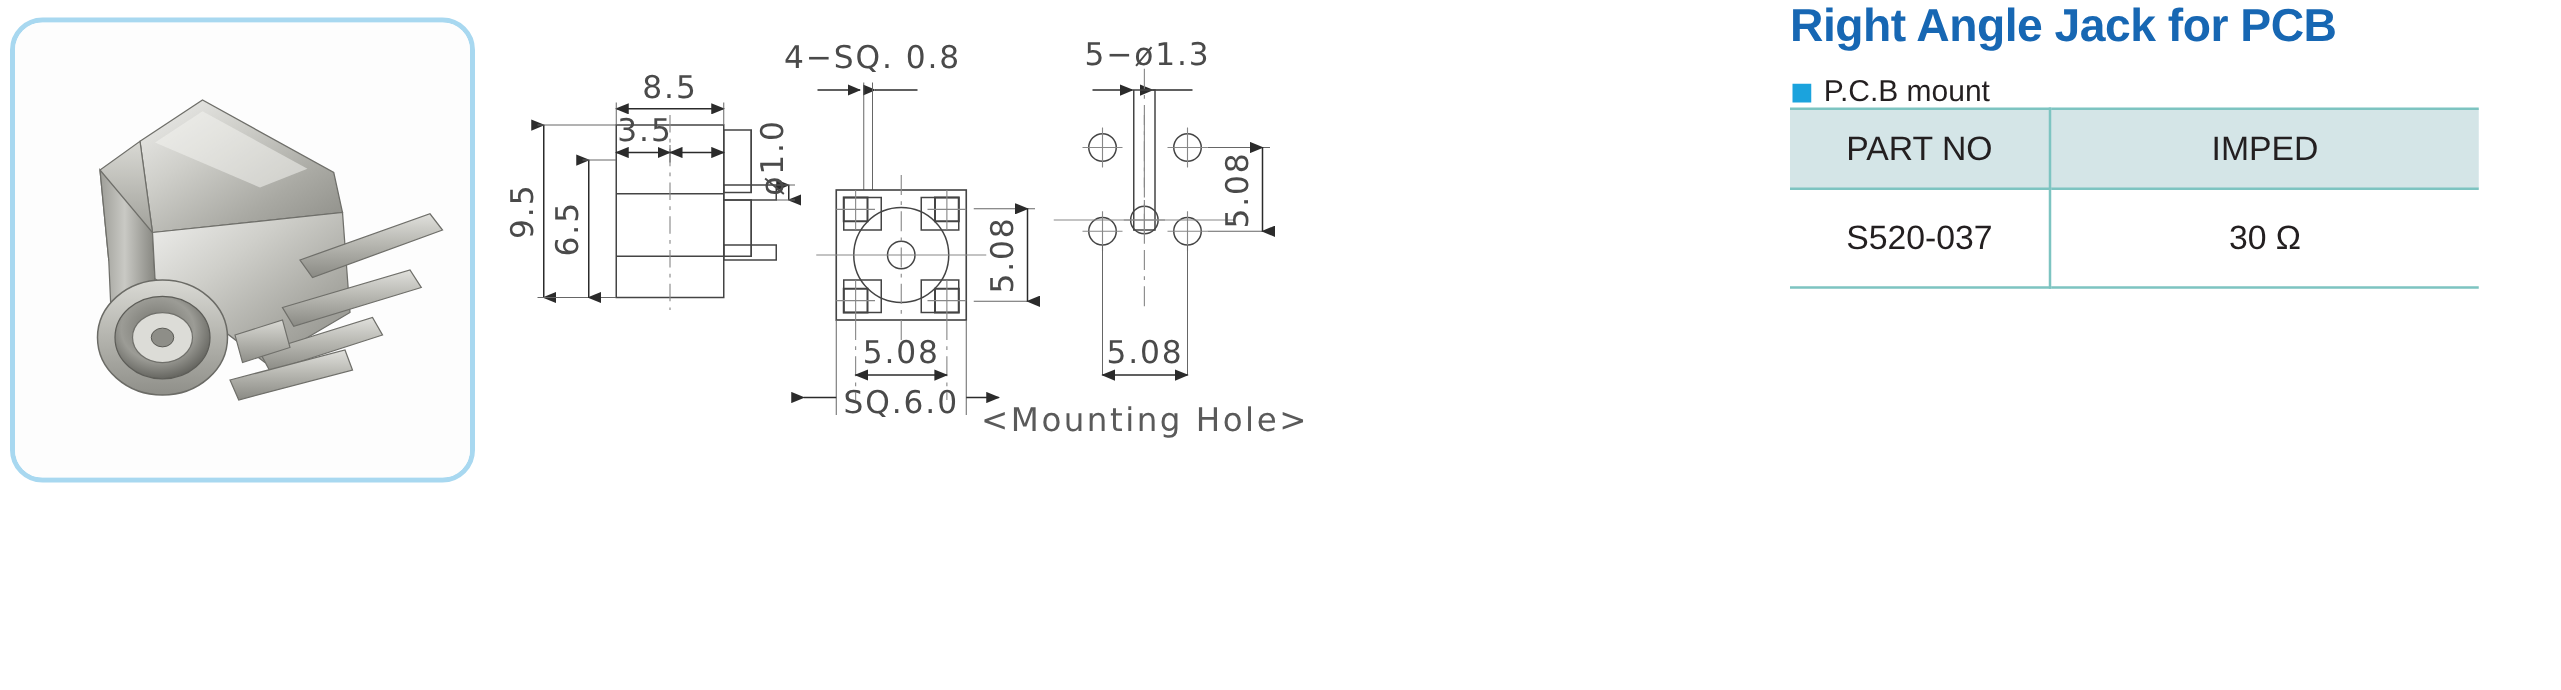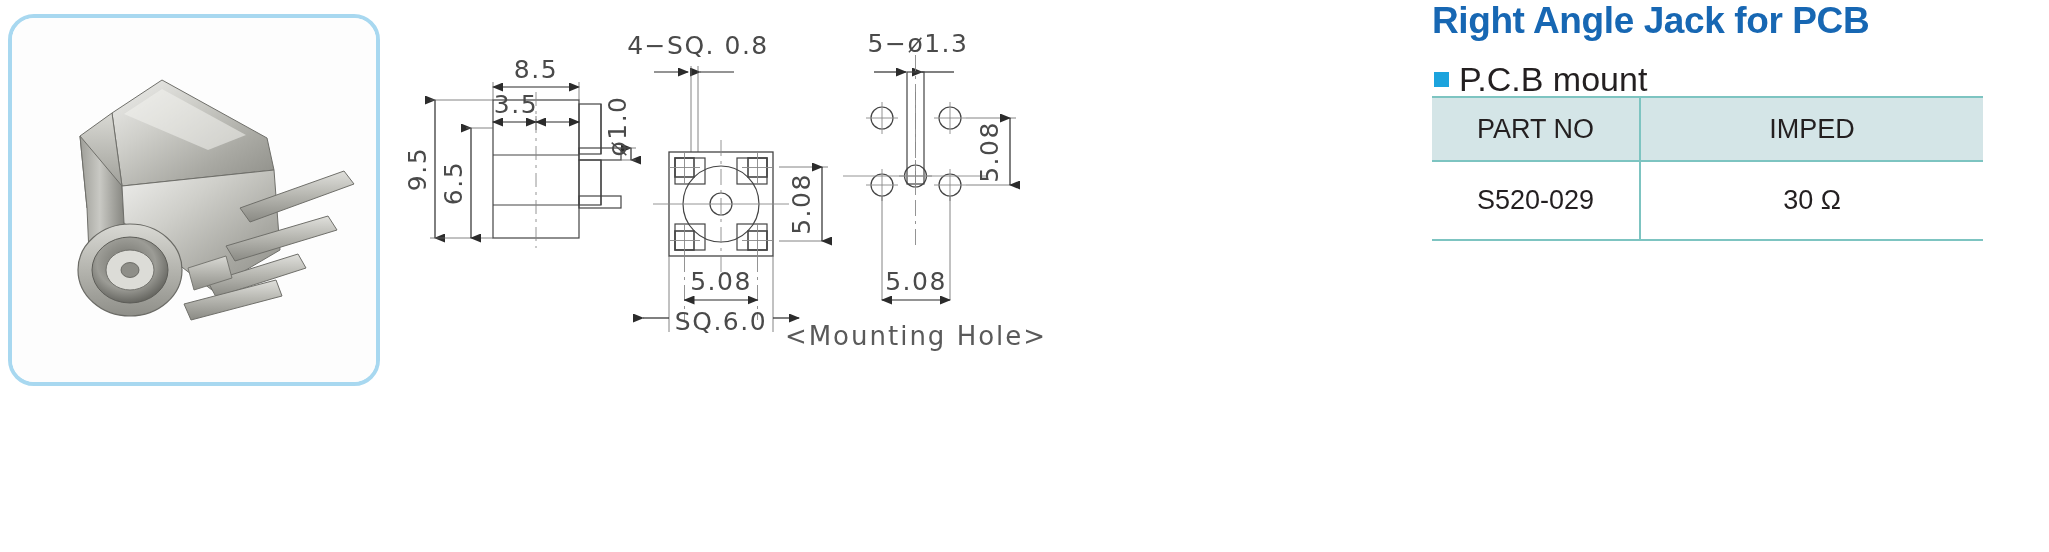--- a/index.html
+++ b/index.html
@@ -84,21 +84,21 @@
   }
   #bullet-square {
     width: 15px;
     height: 15px;
     background: #1ba3dd;
     flex: 0 0 auto;
     margin-right: 10px;
   }
   #bullet-label {
     font-family: "Liberation Sans", sans-serif;
-    font-size: 34px;
+    font-size: 24px;
     color: #231f20;
     line-height: 1;
   }
 
   
   #spec-table {
     width: 545px;
     border-collapse: collapse;
     table-layout: fixed;
   }
@@ -359,19 +359,19 @@
 
   <table id="spec-table">
     <thead>
       <tr>
         <th class="col-part" style="width:205px">PART NO</th>
         <th style="width:340px">IMPED</th>
       </tr>
     </thead>
     <tbody>
       <tr>
-        <td class="col-part">S520-029</td>
+        <td class="col-part">S520-037</td>
         <td>30 Ω</td>
       </tr>
     </tbody>
   </table>
 
 </div>
 
 </body></html>

